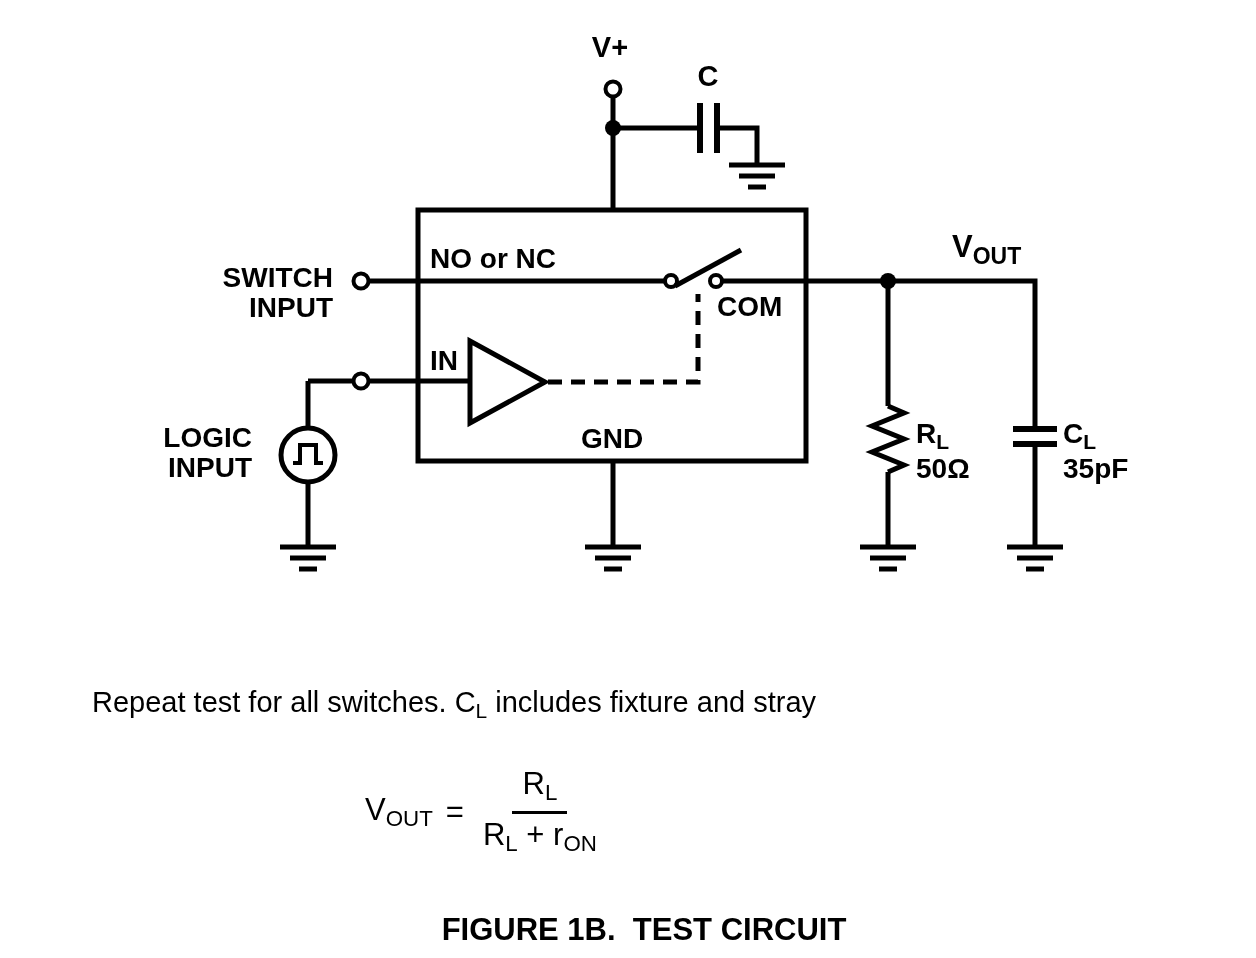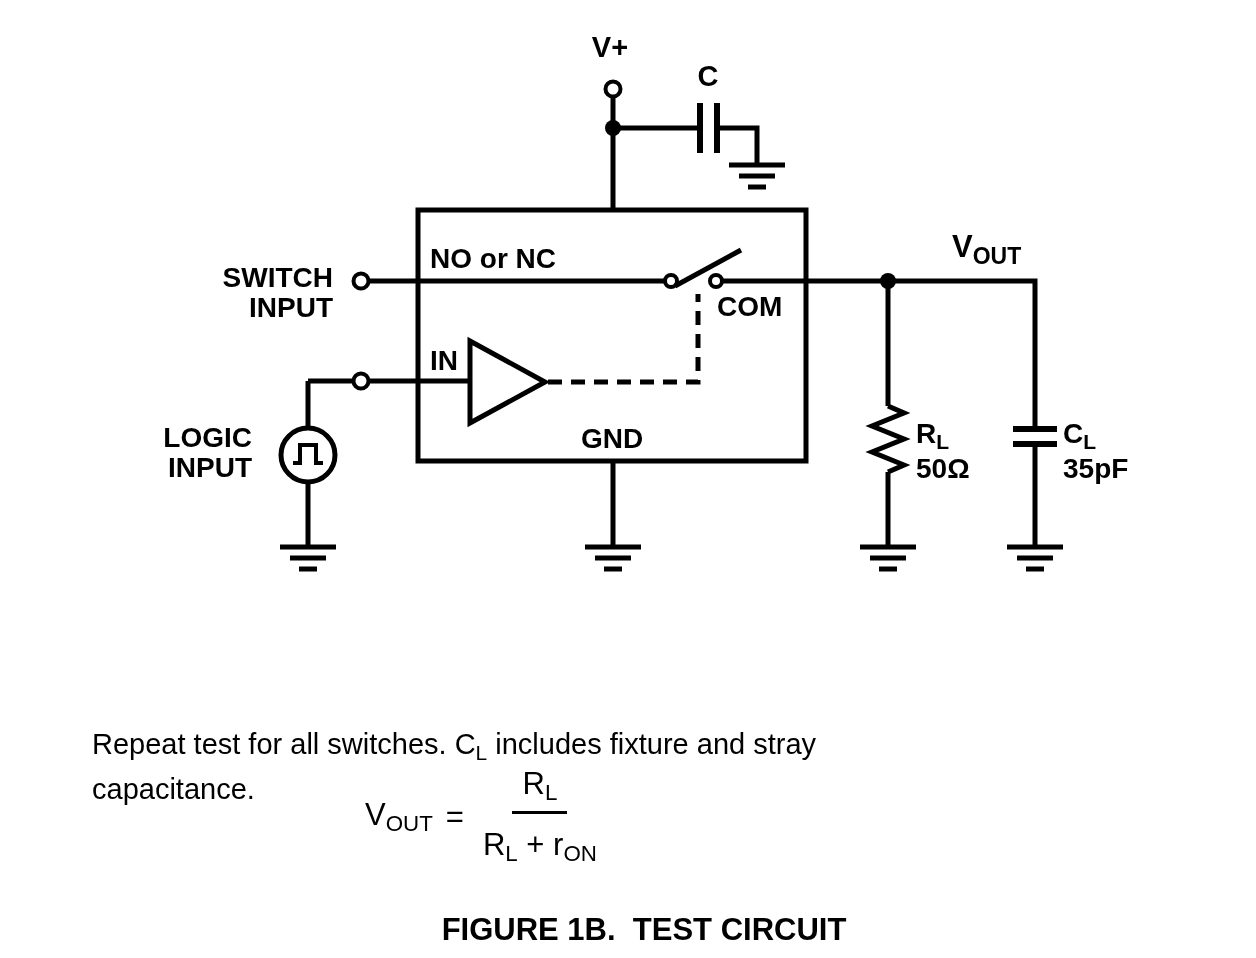--- a/index.html
+++ b/index.html
@@ -5,26 +5,26 @@
   * { margin:0; padding:0; box-sizing:border-box; }
   body { background:#ffffff; font-family:"Liberation Sans", sans-serif; color:#000; }
   .page { position:relative; width:1256px; height:958px; background:#ffffff; overflow:hidden; }
   .circuit-svg { position:absolute; top:0; left:0; }
   .circuit-svg text { fill:#000; stroke:none; font-family:"Liberation Sans", sans-serif; font-weight:700; }
   .fs28 { font-size:28px; }
   .fs29 { font-size:29px; }
   .fs31 { font-size:31px; }
   .sub21 { font-size:21px; }
   .sub23 { font-size:23px; }
-  .notes { position:absolute; left:92px; top:726px; font-size:29px; line-height:36px; color:#000; }
+  .notes { position:absolute; left:92px; top:684px; font-size:29px; line-height:36px; color:#000; }
   .notes sub, .formula sub { font-size:0.72em; vertical-align:-0.28em; }
   .formula { position:absolute; left:365px; top:766px; display:flex; align-items:center; font-size:31px; gap:13px; }
   .frac { display:inline-flex; flex-direction:column; align-items:center; margin-left:6px; }
   .frac .num { padding:0 10px 5px 10px; border-bottom:3px solid #000; }
-  .frac .den { padding-top:13px; }
+  .frac .den { padding-top:3px; }
   .caption { position:absolute; left:16px; top:912px; width:100%; text-align:center; font-size:31px; font-weight:700; white-space:pre; }
 </style>
 </head>
 <body>
 
 <div class="page">
 
   <svg class="circuit-svg" width="1256" height="660" viewBox="0 0 1256 660" stroke="#000" stroke-width="5" fill="none">
     <defs>
       <g id="gnd">
@@ -92,21 +92,20 @@
     <text x="252" y="477" class="fs28" text-anchor="end">INPUT</text>
     <circle cx="308" cy="455" r="27"></circle>
     <path d="M293,463 H300 V445 H316 V463 H323" stroke-width="4"></path>
     <path d="M308,428 V381"></path>
     <path d="M308,482 V545"></path>
     <use href="#gnd" x="308" y="547"></use>
   </svg>
 
   <div class="notes">
     <div><span>Repeat test for all switches. C</span><sub>L</sub><span> includes fixture and stray</span></div>
-    <div>capacitance.</div>
   </div>
 
   <div class="formula">
     <span><span>V</span><sub>OUT</sub></span>
     <span>=</span>
     <span class="frac">
       <span class="num"><span>R</span><sub>L</sub></span>
       <span class="den"><span>R</span><sub>L</sub> <span>+</span> <span>r</span><sub>ON</sub></span>
     </span>
   </div>

